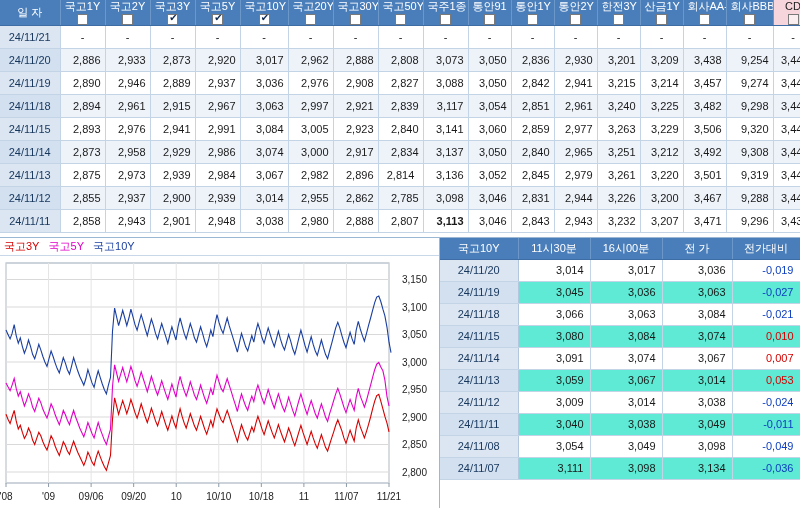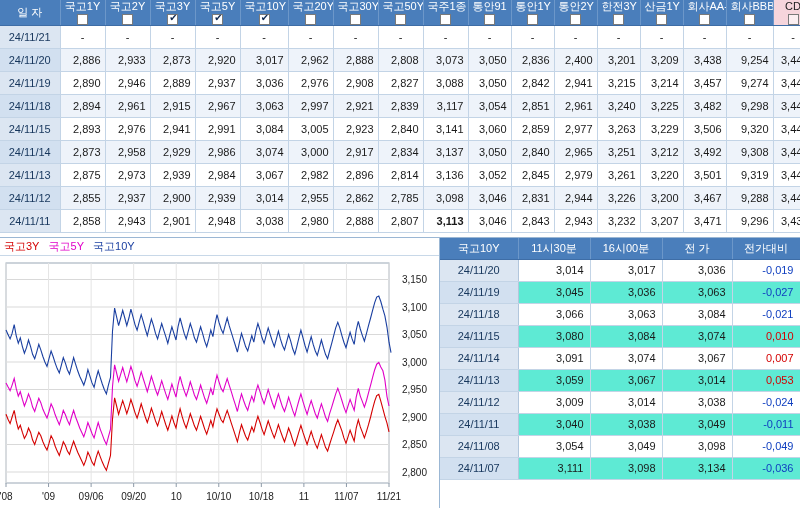--- a/index.html
+++ b/index.html
@@ -298,21 +298,21 @@
             <td class="num" style="width: 45px;">2,933</td>
             <td class="num" style="width: 45px;">2,873</td>
             <td class="num" style="width: 45px;">2,920</td>
             <td class="num" style="width: 48px;">3,017</td>
             <td class="num" style="width: 45px;">2,962</td>
             <td class="num" style="width: 45px;">2,888</td>
             <td class="num" style="width: 45px;">2,808</td>
             <td class="num" style="width: 45px;">3,073</td>
             <td class="num" style="width: 43px;">3,050</td>
             <td class="num" style="width: 43px;">2,836</td>
-            <td class="num" style="width: 43px;">2,400</td>
+            <td class="num" style="width: 43px;">2,930</td>
             <td class="num" style="width: 43px;">3,201</td>
             <td class="num" style="width: 43px;">3,209</td>
             <td class="num" style="width: 43px;">3,438</td>
             <td class="num" style="width: 47px;">9,254</td>
             <td class="num" style="width: 40px;">3,440</td>
           </tr>
           <tr>
             <td class="datecol" style="width: 60px;">24/11/19</td>
             <td class="num" style="width: 45px;">2,890</td>
             <td class="num" style="width: 45px;">2,946</td>
@@ -394,21 +394,21 @@
           </tr>
           <tr>
             <td class="datecol" style="width: 60px;">24/11/13</td>
             <td class="num" style="width: 45px;">2,875</td>
             <td class="num" style="width: 45px;">2,973</td>
             <td class="num" style="width: 45px;">2,939</td>
             <td class="num" style="width: 45px;">2,984</td>
             <td class="num" style="width: 48px;">3,067</td>
             <td class="num" style="width: 45px;">2,982</td>
             <td class="num" style="width: 45px;">2,896</td>
-            <td class="num" style="width: 45px;">2,814</td>
+            <td class="num" style="width: 45px; text-align: center;">2,814</td>
             <td class="num" style="width: 45px;">3,136</td>
             <td class="num" style="width: 43px;">3,052</td>
             <td class="num" style="width: 43px;">2,845</td>
             <td class="num" style="width: 43px;">2,979</td>
             <td class="num" style="width: 43px;">3,261</td>
             <td class="num" style="width: 43px;">3,220</td>
             <td class="num" style="width: 43px;">3,501</td>
             <td class="num" style="width: 47px;">9,319</td>
             <td class="num" style="width: 40px;">3,440</td>
           </tr>

